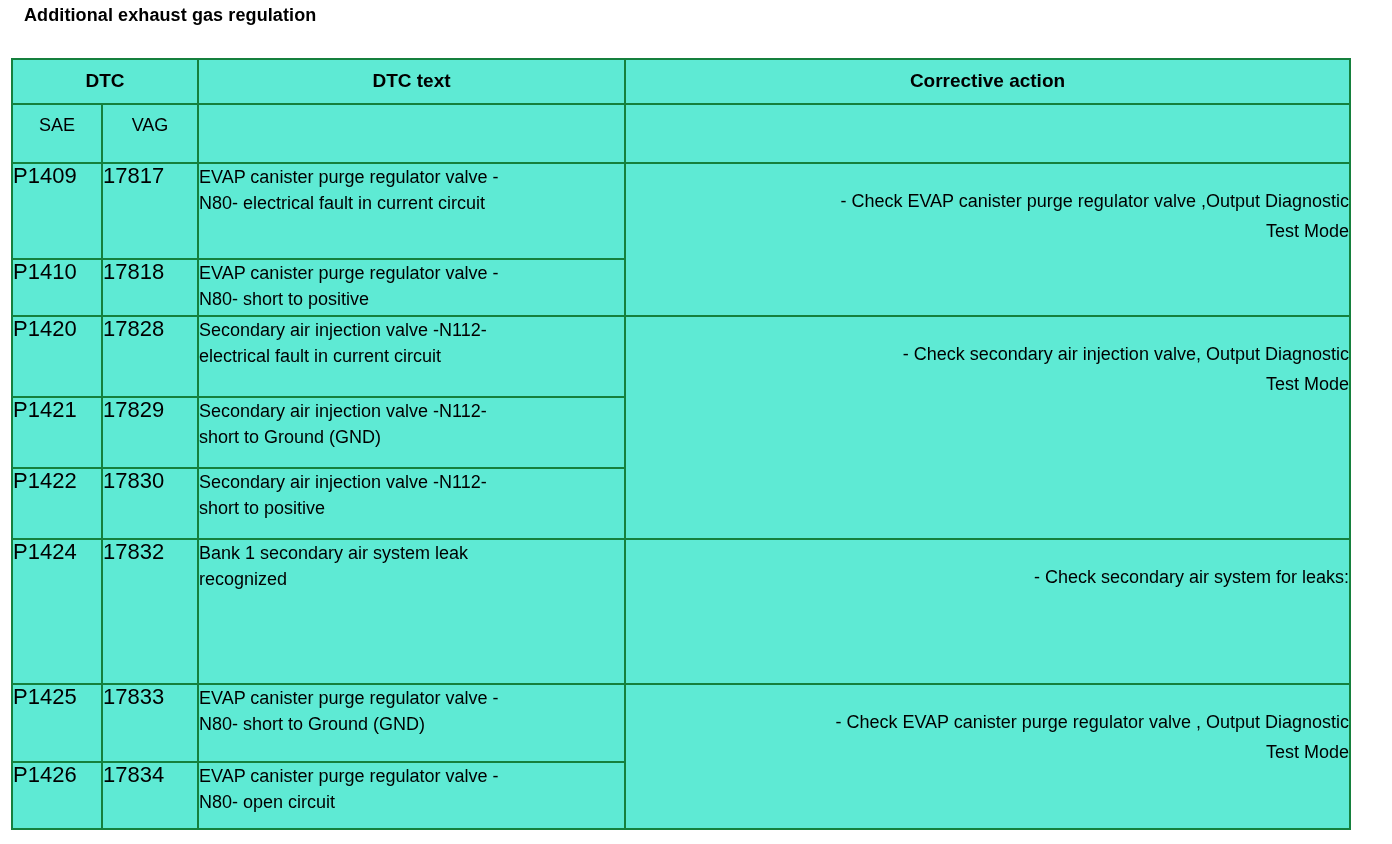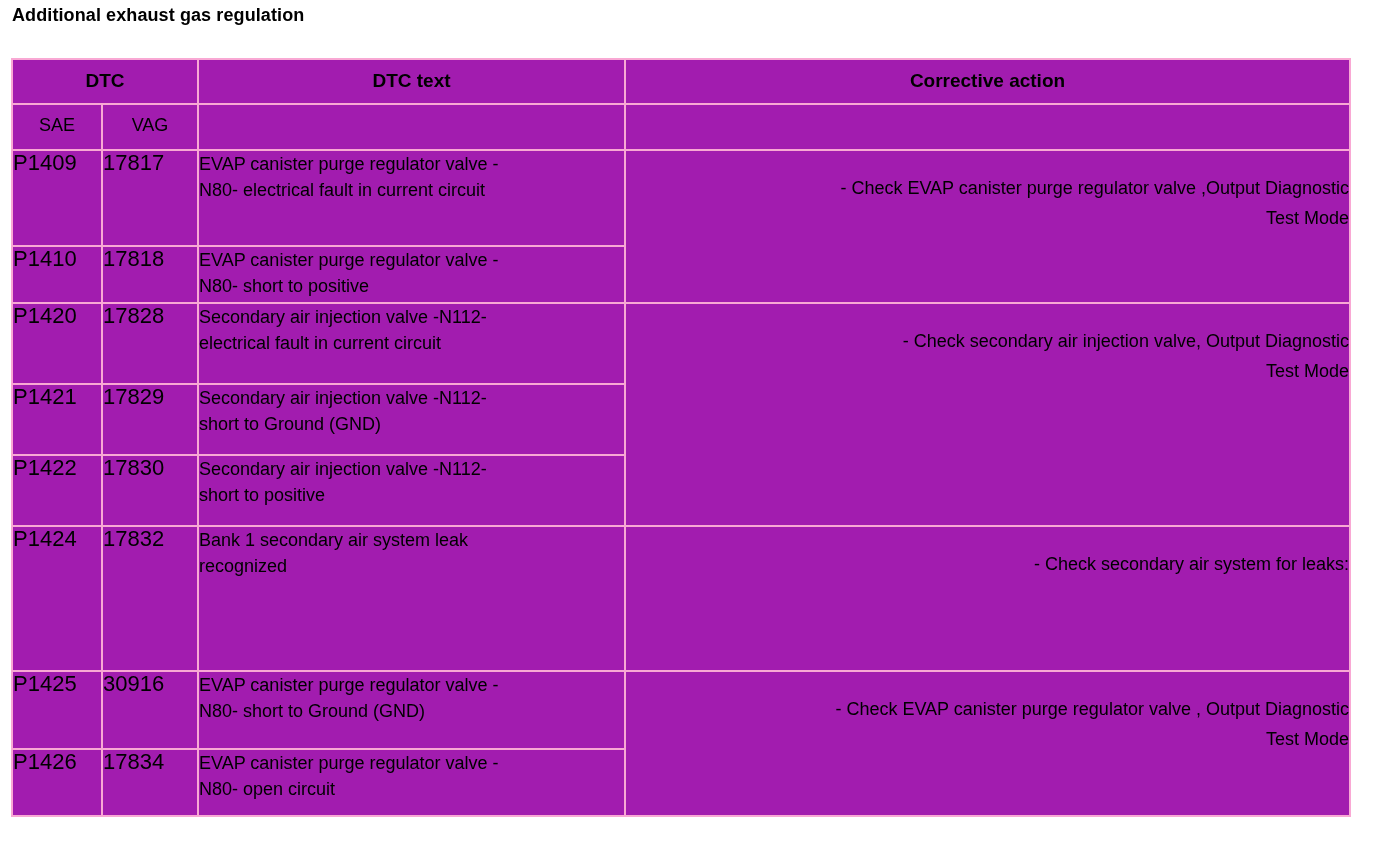--- a/index.html
+++ b/index.html
@@ -15,42 +15,42 @@
     color: #000000;
     overflow: hidden;
   }
   .page {
     position: relative;
     width: 1392px;
     height: 844px;
   }
   .page-title {
     position: absolute;
-    left: 12px;
+    left: 24px;
     top: 4px;
     font-size: 18px;
     font-weight: bold;
     letter-spacing: 0.1px;
     line-height: 22px;
     white-space: nowrap;
   }
   table.dtc-table {
     position: absolute;
     left: 11px;
     top: 58px;
     width: 1338px;
     border-collapse: collapse;
     table-layout: fixed;
   }
   table.dtc-table td,
   table.dtc-table th {
-    border: 2px solid #f9a8d4;
+    border: 2px solid #15803d;
     padding: 0;
     vertical-align: top;
-    background: #a21caf;
+    background: #5eead4;
   }
   
   col.c-sae  { width: 90px; }
   col.c-vag  { width: 96px; }
   col.c-text { width: 427px; }
   col.c-act  { width: 725px; }
 
   .hdr {
     text-align: center;
     font-size: 19px;
@@ -88,21 +88,21 @@
     text-align: right;
   }
   .action-inner {
     padding-top: 22px;
     padding-left: 13px;
     text-indent: -13px;
     white-space: pre-line;
   }
   
   .r-h1 { height: 45px; }
-  .r-h2 { height: 46px; border-radius: 16px; }
+  .r-h2 { height: 59px; border-radius: 16px; }
   .r-1  { height: 96px; }
   .r-2  { height: 57px; }
   .r-3  { height: 81px; }
   .r-4  { height: 71px; }
   .r-5  { height: 71px; }
   .r-6  { height: 145px; margin-left: 48px; }
   .r-7  { height: 78px; padding-left: 29px; }
   .r-8  { height: 67px; }
 </style>
 </head>
@@ -181,21 +181,21 @@
         <td class="code-cell">17832</td>
         <td class="text-cell" style="white-space:pre-line">Bank 1 secondary air system leak
 recognized</td>
         <td class="action-cell">
           <div class="action-inner">- Check secondary air system for leaks:</div>
         </td>
       </tr>
 
       <tr class="r-7">
         <td class="code-cell">P1425</td>
-        <td class="code-cell">30916</td>
+        <td class="code-cell">17833</td>
         <td class="text-cell" style="white-space:pre-line">EVAP canister purge regulator valve -
 N80- short to Ground (GND)</td>
         <td class="action-cell" rowspan="2">
           <div class="action-inner">- Check EVAP canister purge regulator valve , Output Diagnostic
 Test Mode</div>
         </td>
       </tr>
 
       <tr class="r-8">
         <td class="code-cell">P1426</td>

